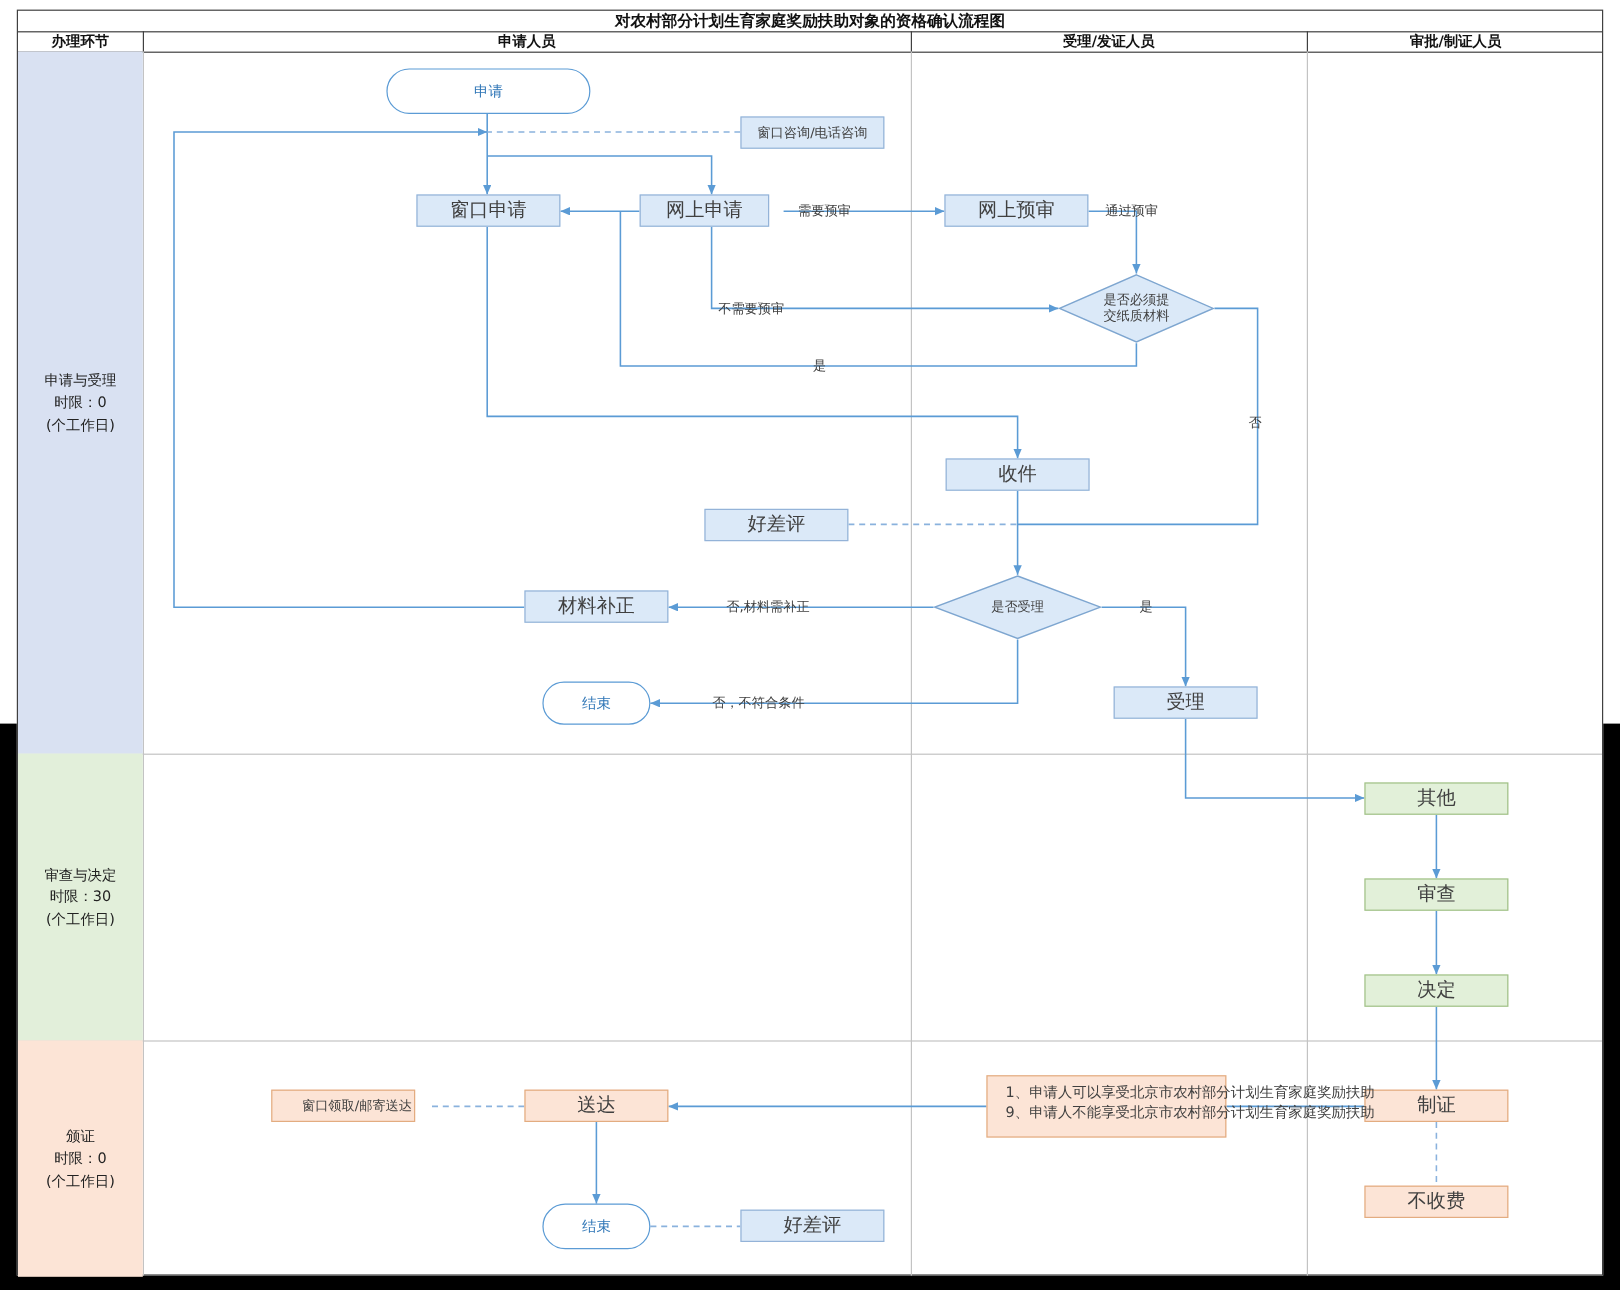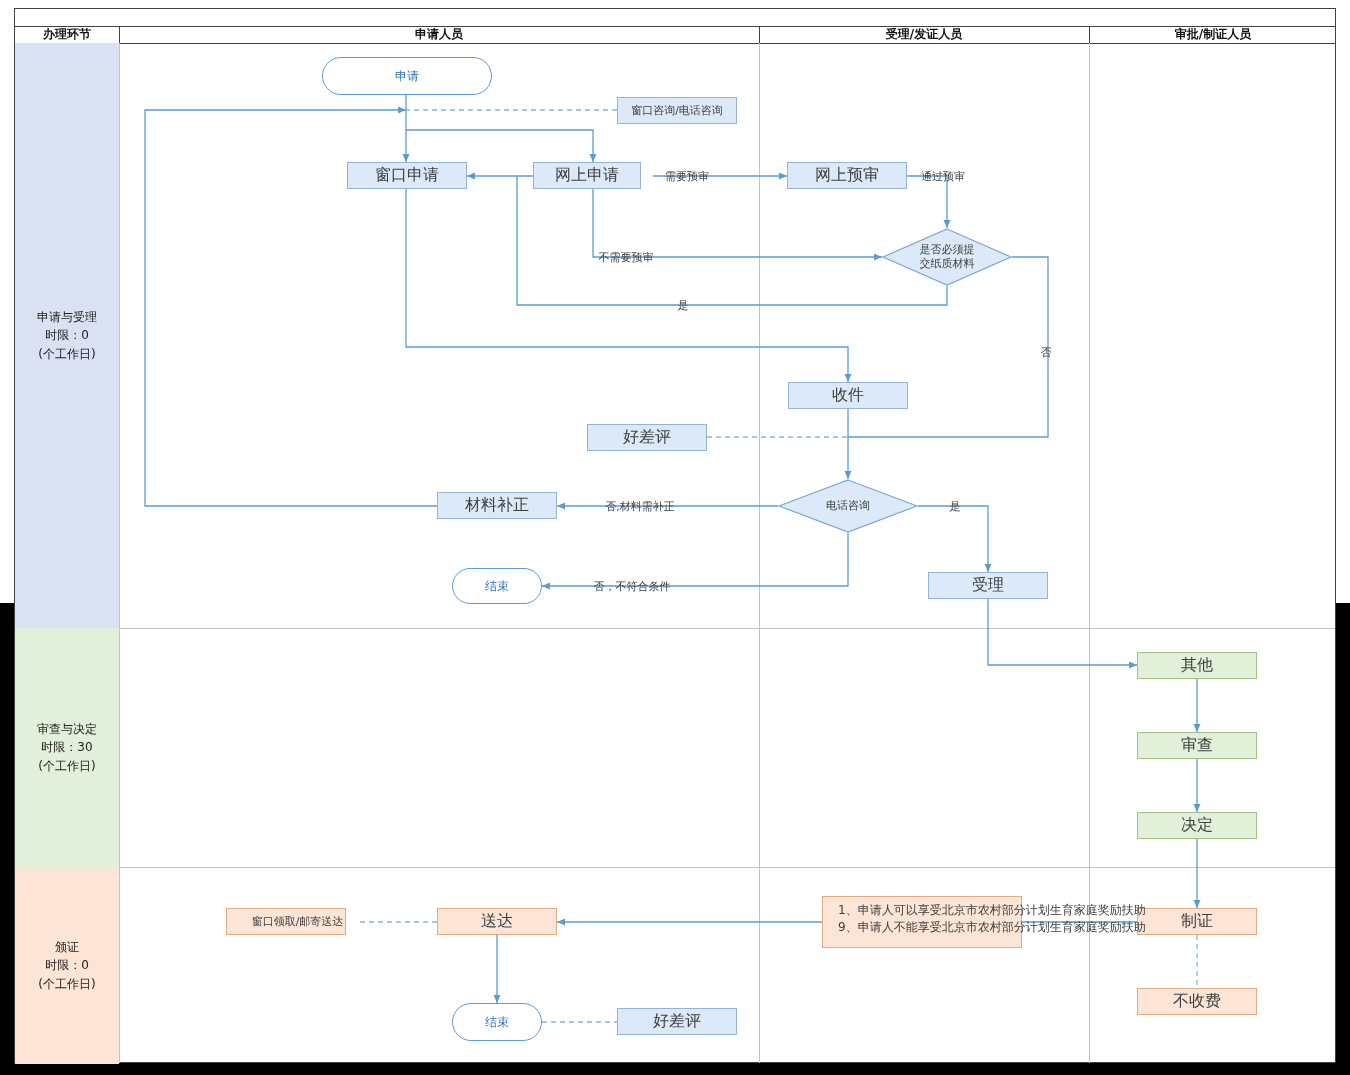--- a/index.html
+++ b/index.html
@@ -39,20 +39,21 @@
 </style>
 </head>
 <body>
 
 <div id="page">
 
   <div class="page-sheet" style="left:0;top:0;width:1350px;height:603px;"></div>
   <div class="page-sheet" style="left:14px;top:0;width:1322px;height:1063px;"></div>
 
   <div id="flow-table">
+    <div class="title-row">对农村部分计划生育家庭奖励扶助对象的资格确认流程图</div>
 
     <div class="head-cell" style="left:0;width:104px;">办理环节</div>
     <div class="head-cell" style="left:104px;width:640px;">申请人员</div>
     <div class="head-cell" style="left:744px;width:330px;">受理/发证人员</div>
     <div class="head-cell" style="left:1074px;width:248px;">审批/制证人员</div>
 
     <div class="hline dark" style="top:17px;"></div>
     <div class="hline dark" style="top:34px;"></div>
     <div class="hline" style="top:619px;"></div>
     <div class="hline" style="top:858px;"></div>
@@ -130,21 +131,21 @@
     <div class="dlabel" style="padding:0 35px;">是否必须提交纸质材料</div>
   </div>
 
   <div class="box blue" style="left:788px;top:382px;width:120px;height:27px;">收件</div>
   <div class="box blue" style="left:587px;top:424px;width:120px;height:27px;">好差评</div>
 
   <div class="diamond" style="left:778px;top:479px;width:140px;height:54px;">
     <svg width="140" height="54" viewBox="0 0 140 54">
       <polygon points="70,1 139,27 70,53 1,27" fill="#dbe9f8" stroke="#7ea6d0" stroke-width="1.2"></polygon>
     </svg>
-    <div class="dlabel">电话咨询</div>
+    <div class="dlabel">是否受理</div>
   </div>
 
   <div class="box blue" style="left:437px;top:492px;width:120px;height:27px;">材料补正</div>
   <div class="stadium" style="left:452px;top:568px;width:90px;height:36px;">结束</div>
   <div class="box blue" style="left:928px;top:572px;width:120px;height:27px;text-align:right;">受理</div>
 
   <div class="box green" style="left:1137px;top:652px;width:120px;height:27px;">其他</div>
   <div class="box green" style="left:1137px;top:732px;width:120px;height:27px;">审查</div>
   <div class="box green" style="left:1137px;top:812px;width:120px;height:27px;">决定</div>
 

